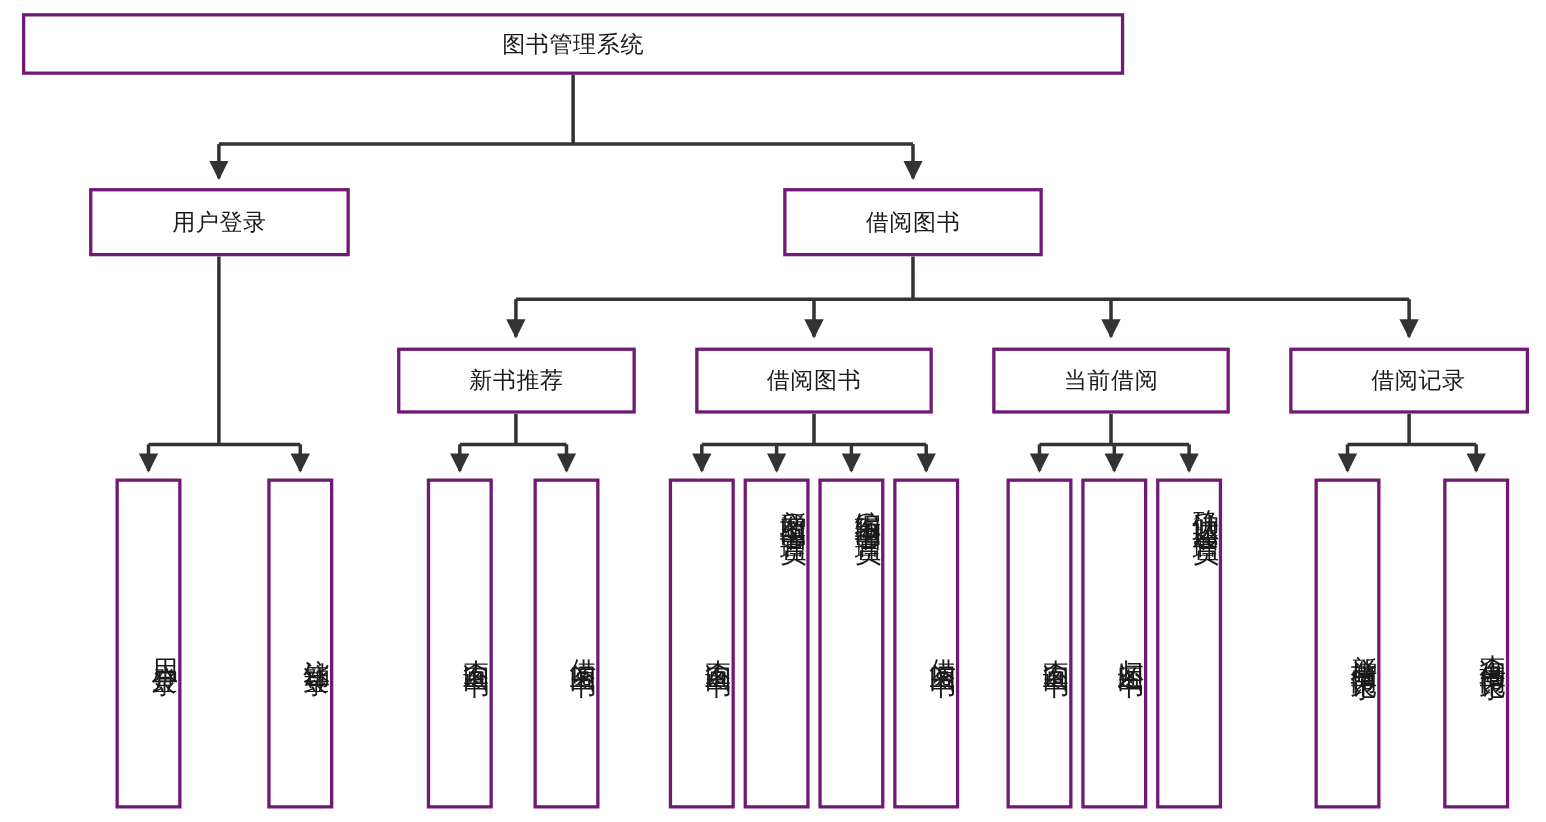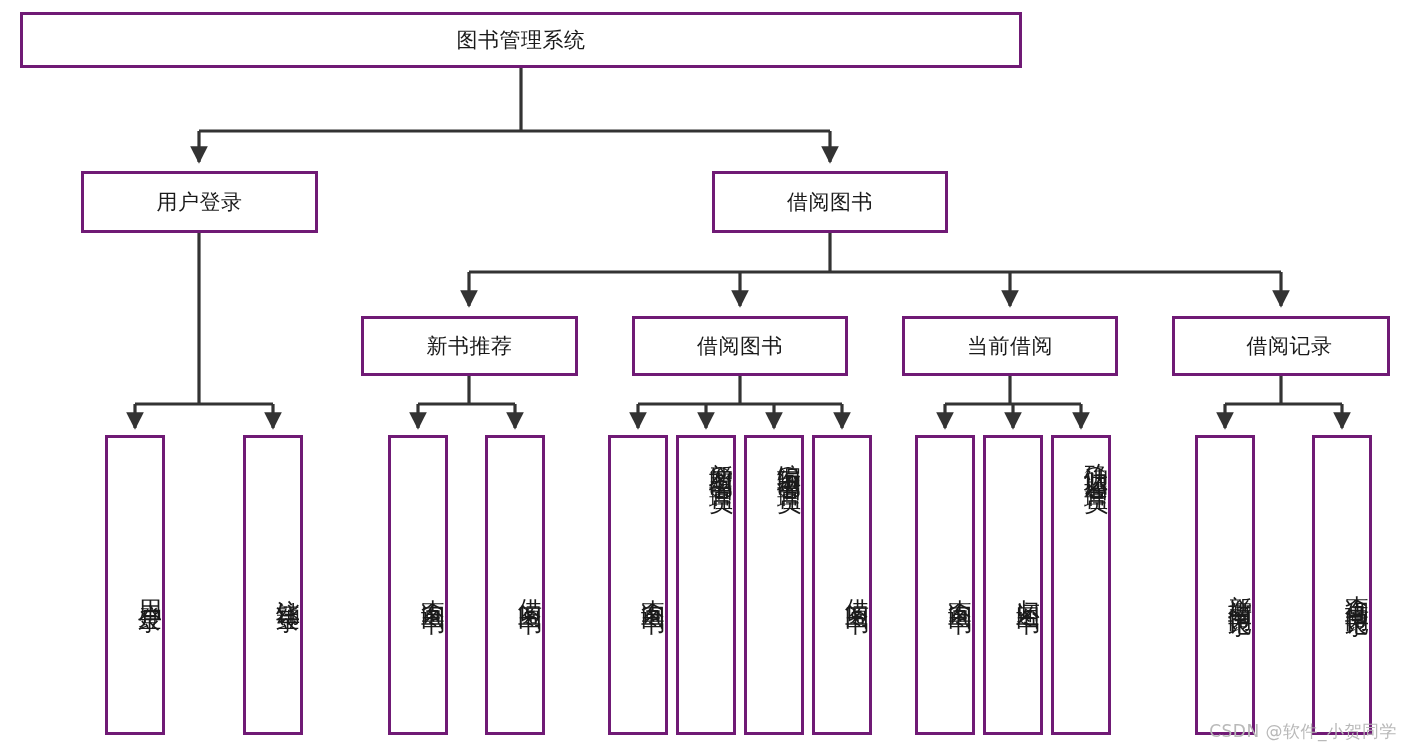--- a/index.html
+++ b/index.html
@@ -219,14 +219,13 @@
     <div class="vwrap">
         <span class="label">新增借阅记录</span>
       </div>
   </div>
   <div class="node vert" style="left:1312px; top:435px; width:60px; height:300px;">
     <div class="vwrap">
         <span class="label">查询借阅记录</span>
       </div>
   </div>
 
-  <div class="watermark">CSDN @软件_小贺同学</div>
 </div>
 
 </body></html>

